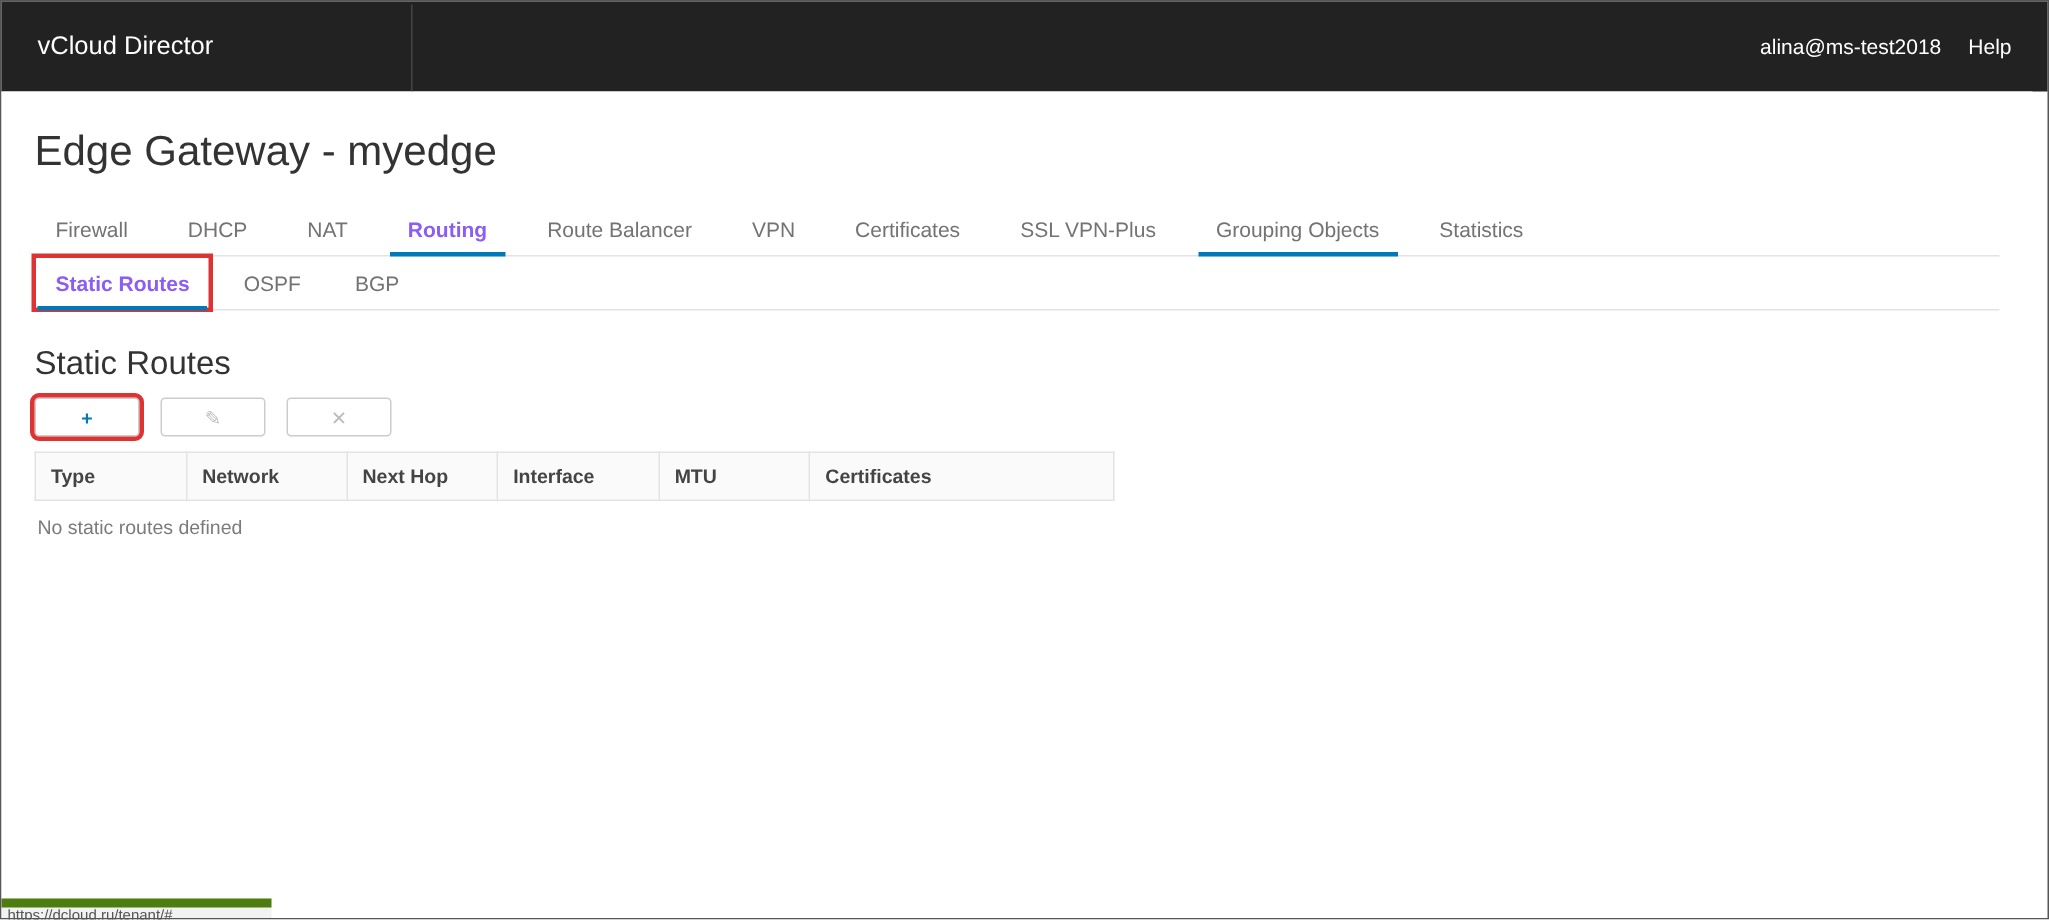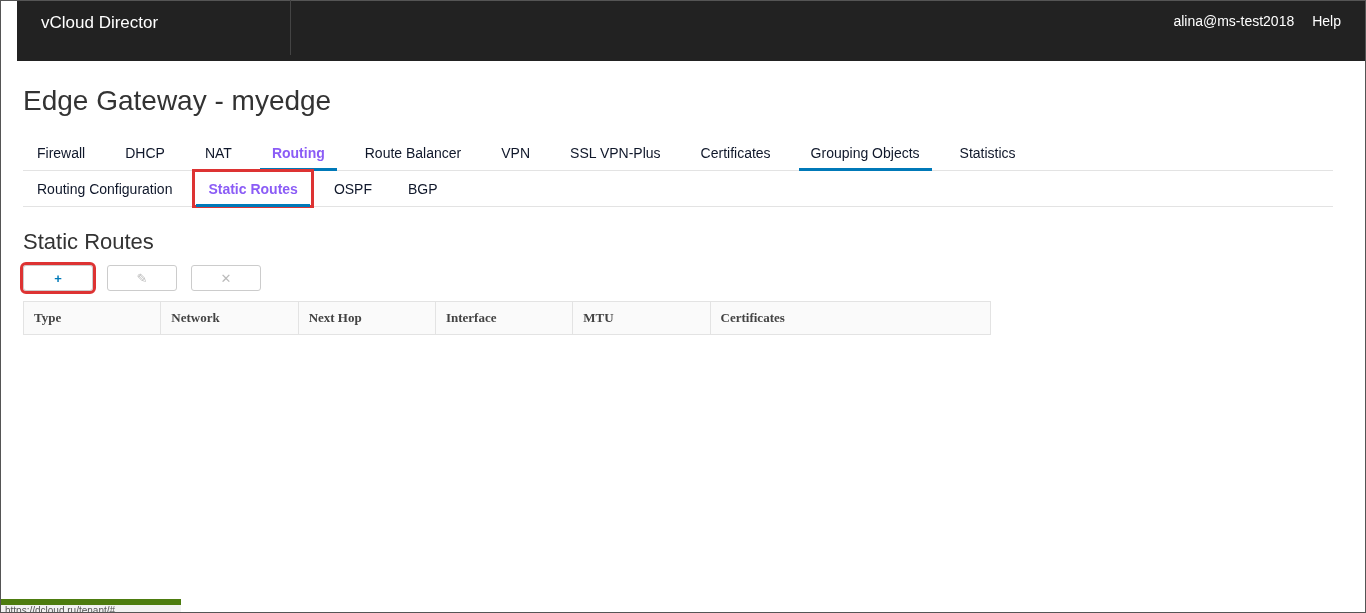--- a/index.html
+++ b/index.html
@@ -1,25 +1,25 @@
 <!DOCTYPE html>
 <html><head>
 <meta charset="utf-8">
 <style>
   * { box-sizing: border-box; margin: 0; padding: 0; }
   html, body { width: 1366px; height: 613px; font-family: -apple-system, BlinkMacSystemFont, "Segoe UI", Arial, sans-serif; overflow: hidden; background: #fff; }
   .outer { width: 1366px; height: 613px; border: 1px solid #555; background: #fff; position: relative; }
   .topbar {
     display: flex;
+    align-items: center;
     justify-content: space-between;
     height: 60px;
     background: #222222;
     color: #fff;
-    padding: 12px 24px;
-    margin-left: 16px;
+    padding: 0 24px;
   }
   .topbar .brand { font-size: 17px; font-weight: 400; position: relative; }
   .topbar .brand::after {
     content: "";
     position: absolute;
     top: -18px;
     right: -133px;
     width: 1px;
     height: 60px;
     background: #444;
@@ -35,21 +35,21 @@
   .page-title { font-size: 28px; font-weight: 400; color: #333; margin-bottom: 18px; }
 
   .tabs, .subtabs {
     display: flex;
     gap: 0;
     border-bottom: 1px solid #e3e3e3;
   }
   .tabs .tab, .subtabs .tab {
     padding: 10px 14px 9px 14px;
     font-size: 14px;
-    color: #0f172a;
+    color: #737373;
     cursor: pointer;
     position: relative;
   }
   .tabs .tab { margin-right: 12px; }
   .subtabs .tab { margin-right: 8px; }
   .tabs .tab.active, .subtabs .tab.active {
     color: #8b5cf6; font-weight: 700;
   }
   .tabs .tab.underline::after, .subtabs .tab.underline::after {
     content: "";
@@ -82,22 +82,21 @@
     display: flex;
     align-items: center;
     justify-content: center;
     font-size: 13px;
     color: #0079b8;
   }
   .toolbar button:disabled { color: #bbb; cursor: default; }
 
   table.routes {
     border-collapse: collapse;
-    width: 968px;
-    font-family: Liberation Serif, serif;
+    width: 720px;
   }
   table.routes th {
     text-align: left;
     font-weight: 600;
     font-size: 13px;
     color: #444;
     padding: 8px 10px;
     border: 1px solid #e3e3e3;
     background: #fafafa;
   }
@@ -146,28 +145,27 @@
 
       <h1 class="page-title">Edge Gateway - myedge</h1>
 
       <div class="tabs">
         <div class="tab">Firewall</div>
         <div class="tab">DHCP</div>
         <div class="tab">NAT</div>
         <div class="tab active underline">Routing</div>
         <div class="tab">Route Balancer</div>
         <div class="tab">VPN</div>
+        <div class="tab">Certificates</div>
         <div class="tab">SSL VPN-Plus</div>
-        <div class="tab">Certificates</div>
         <div class="tab underline">Grouping Objects</div>
         <div class="tab">Statistics</div>
       </div>
 
       <div class="subtabs">
-        <div class="tab">Routing Configuration</div>
         <div class="tab active underline highlight-red">Static Routes</div>
         <div class="tab">OSPF</div>
         <div class="tab">BGP</div>
       </div>
 
       <h2 class="section-title">Static Routes</h2>
 
       <div class="toolbar">
         <button class="highlight-red-btn" style="color:#0079b8;font-weight:bold;">
           <span>+</span>
@@ -185,18 +183,19 @@
           <tr>
             <th style="width:120px">Type</th>
             <th style="width:120px">Network</th>
             <th style="width:120px">Next Hop</th>
             <th style="width:120px">Interface</th>
             <th style="width:120px">MTU</th>
             <th style="width:245px">Certificates</th>
           </tr>
         </thead>
       </table>
+      <div class="empty-msg">No static routes defined</div>
 
     </div>
   </div>
 
   <div class="statusbar">https://dcloud.ru/tenant/#</div>
 </div>
 
 </body></html>

